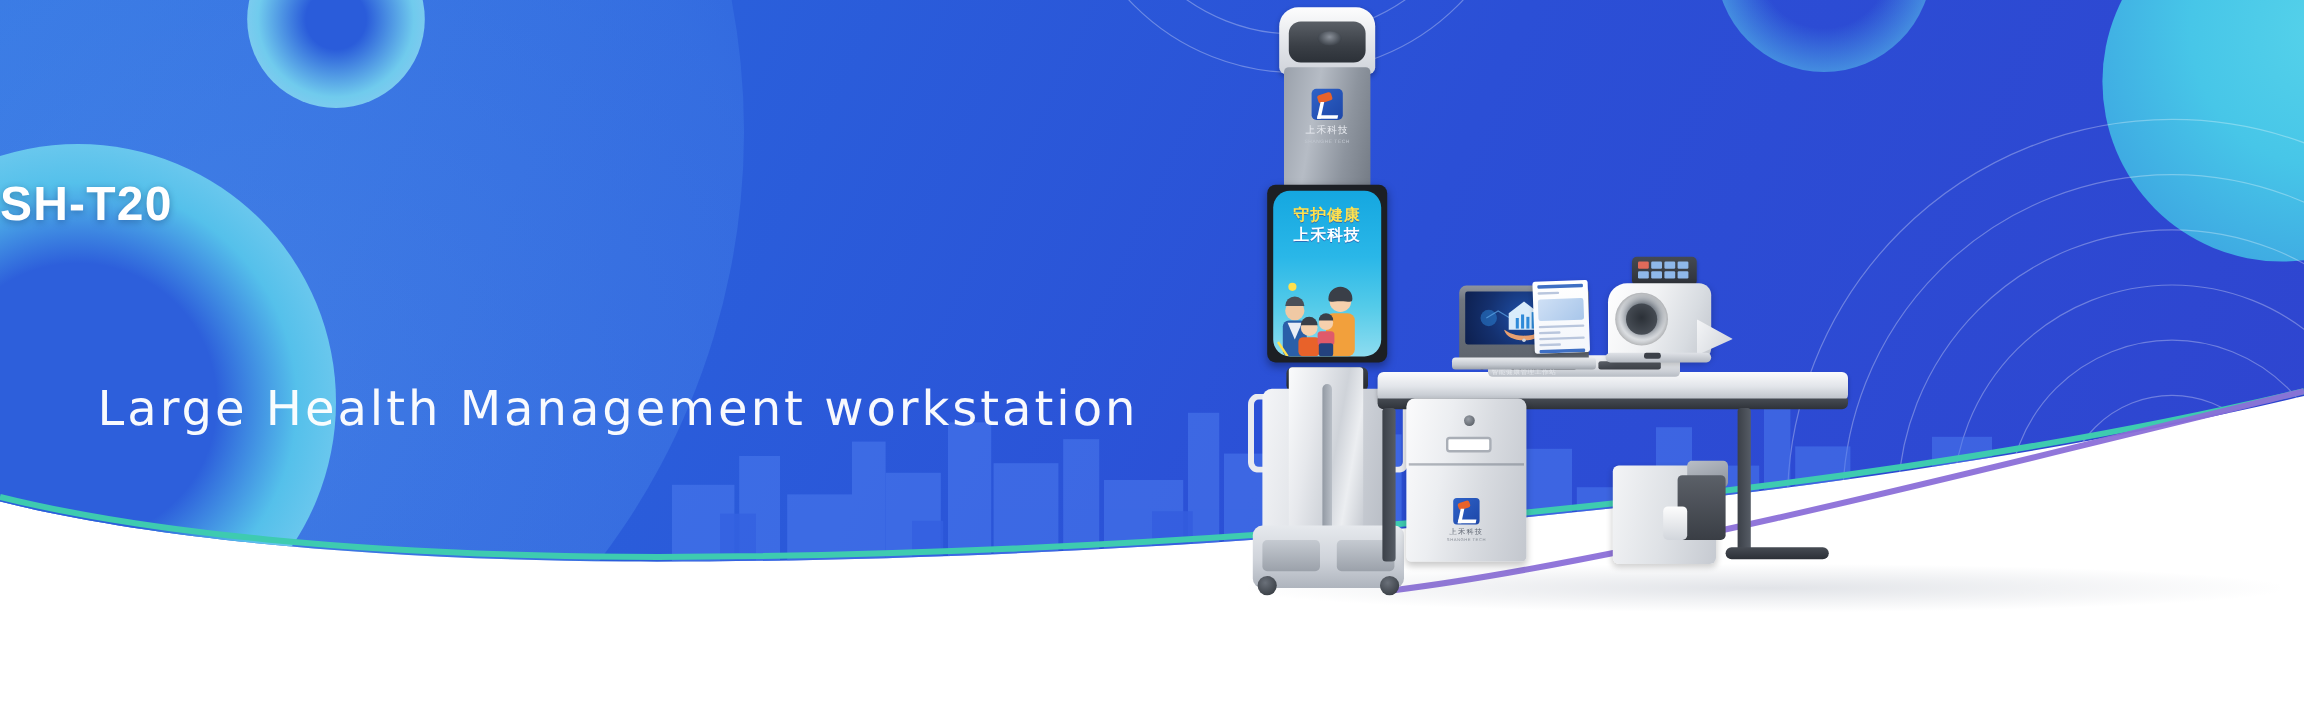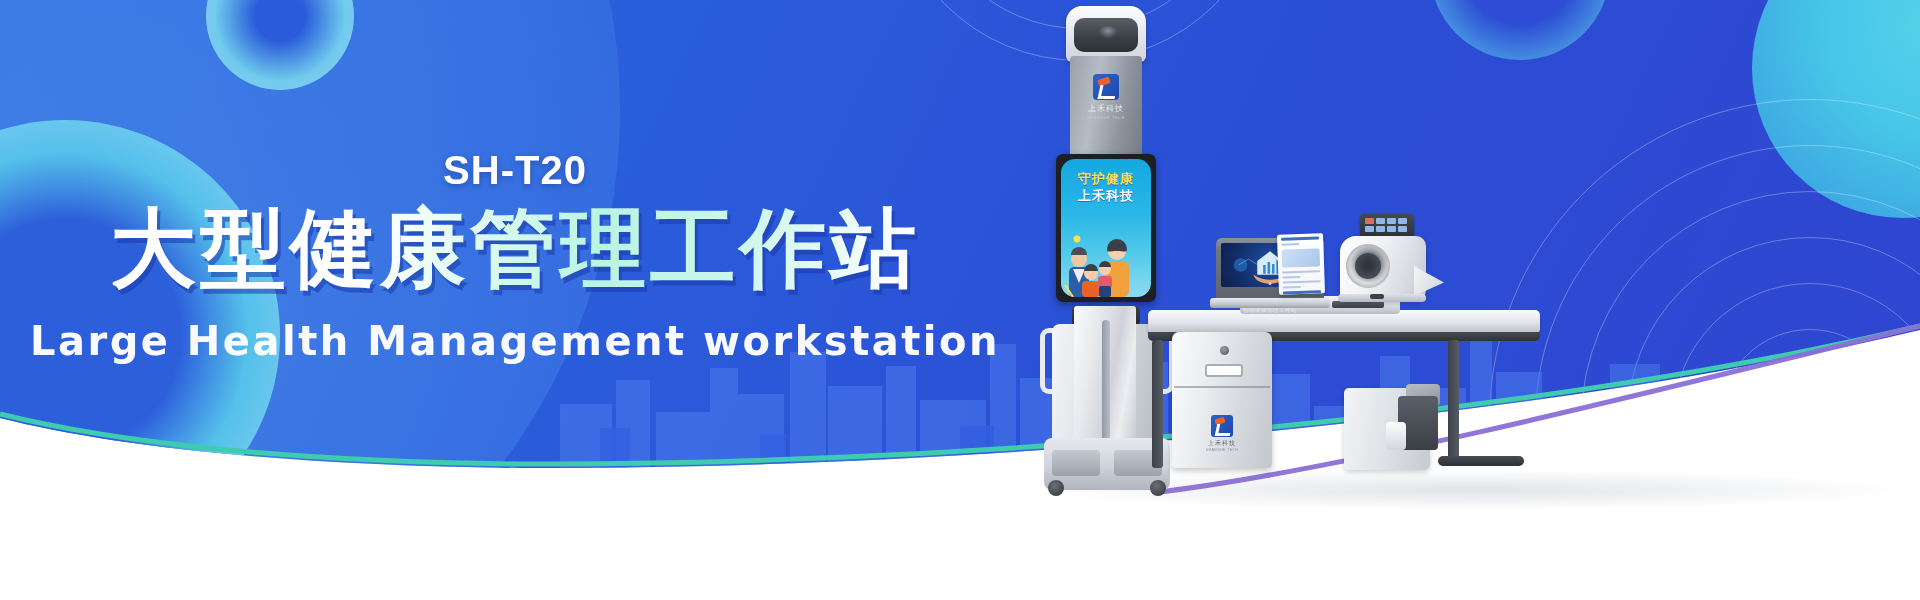--- a/index.html
+++ b/index.html
@@ -59,36 +59,36 @@
 
   
   .skyline{
     position:absolute;left:560px;bottom:132px;width:1100px;height:160px;
     opacity:.5;
   }
 
   
   .copy{position:absolute;left:0;top:0;width:1030px;height:600px;}
   .model{
-    position:absolute;left:0;right:0;top:148px;text-align:center;
+    position:absolute;left:0;right:0;top:148px;text-align:left;
     font-size:40px;font-weight:bold;color:#ffffff;letter-spacing:1px;
     text-shadow:0 2px 6px rgba(10,30,90,.35);
     font-family:"Liberation Sans","DejaVu Sans",sans-serif;
   }
   .headline{
     position:absolute;left:0;right:0;top:202px;text-align:center;
     font-size:86px;font-weight:bold;letter-spacing:4px;line-height:1.08;
     font-family:"DejaVu Sans","Liberation Sans",sans-serif;
     background:linear-gradient(100deg,#ffffff 0%,#ffffff 36%,#b9f4e2 58%,#cdf7ea 72%,#ffffff 88%,#ffffff 100%);
     -webkit-background-clip:text;background-clip:text;color:transparent;
     filter:drop-shadow(3px 5px 0 rgba(26,56,170,.55));
   }
   .subline{
     position:absolute;left:0;right:0;top:318px;text-align:center;
-    font-size:40px;font-weight:700;color:#ffffff;letter-spacing:2.5px;
+    font-size:40px;font-weight:400;color:#ffffff;letter-spacing:2.5px;
     font-family:"DejaVu Sans","Liberation Sans",sans-serif;
     opacity:.97;
   }
 
   
   .product{position:absolute;left:1020px;top:2px;width:900px;height:600px;}
 
   
   .kiosk{position:absolute;left:28px;top:4px;width:118px;height:486px;}
   .k-hood{
@@ -425,21 +425,20 @@
 
   <svg class="wave-edge" viewBox="0 0 1920 600" preserveAspectRatio="none">
 
     <path d="M0,414 C120,444 300,462 520,464 C900,466 1500,426 1920,326" fill="none" stroke="#3ecbb0" stroke-width="5"></path>
 
     <path d="M1160,492 C1340,470 1620,400 1920,326" fill="none" stroke="#8b6fd8" stroke-width="5" opacity=".95"></path>
   </svg>
 
   <div class="copy">
     <div class="model">SH-T20</div>
-    <div class="headline">大型健康管理工作站</div>
     <div class="subline">Large Health Management workstation</div>
   </div>
 
   <div class="floor-shadow"></div>
 
   <div class="product">
 
     <div class="kiosk">
       <div class="k-hood">
         <div class="k-hood-in">

